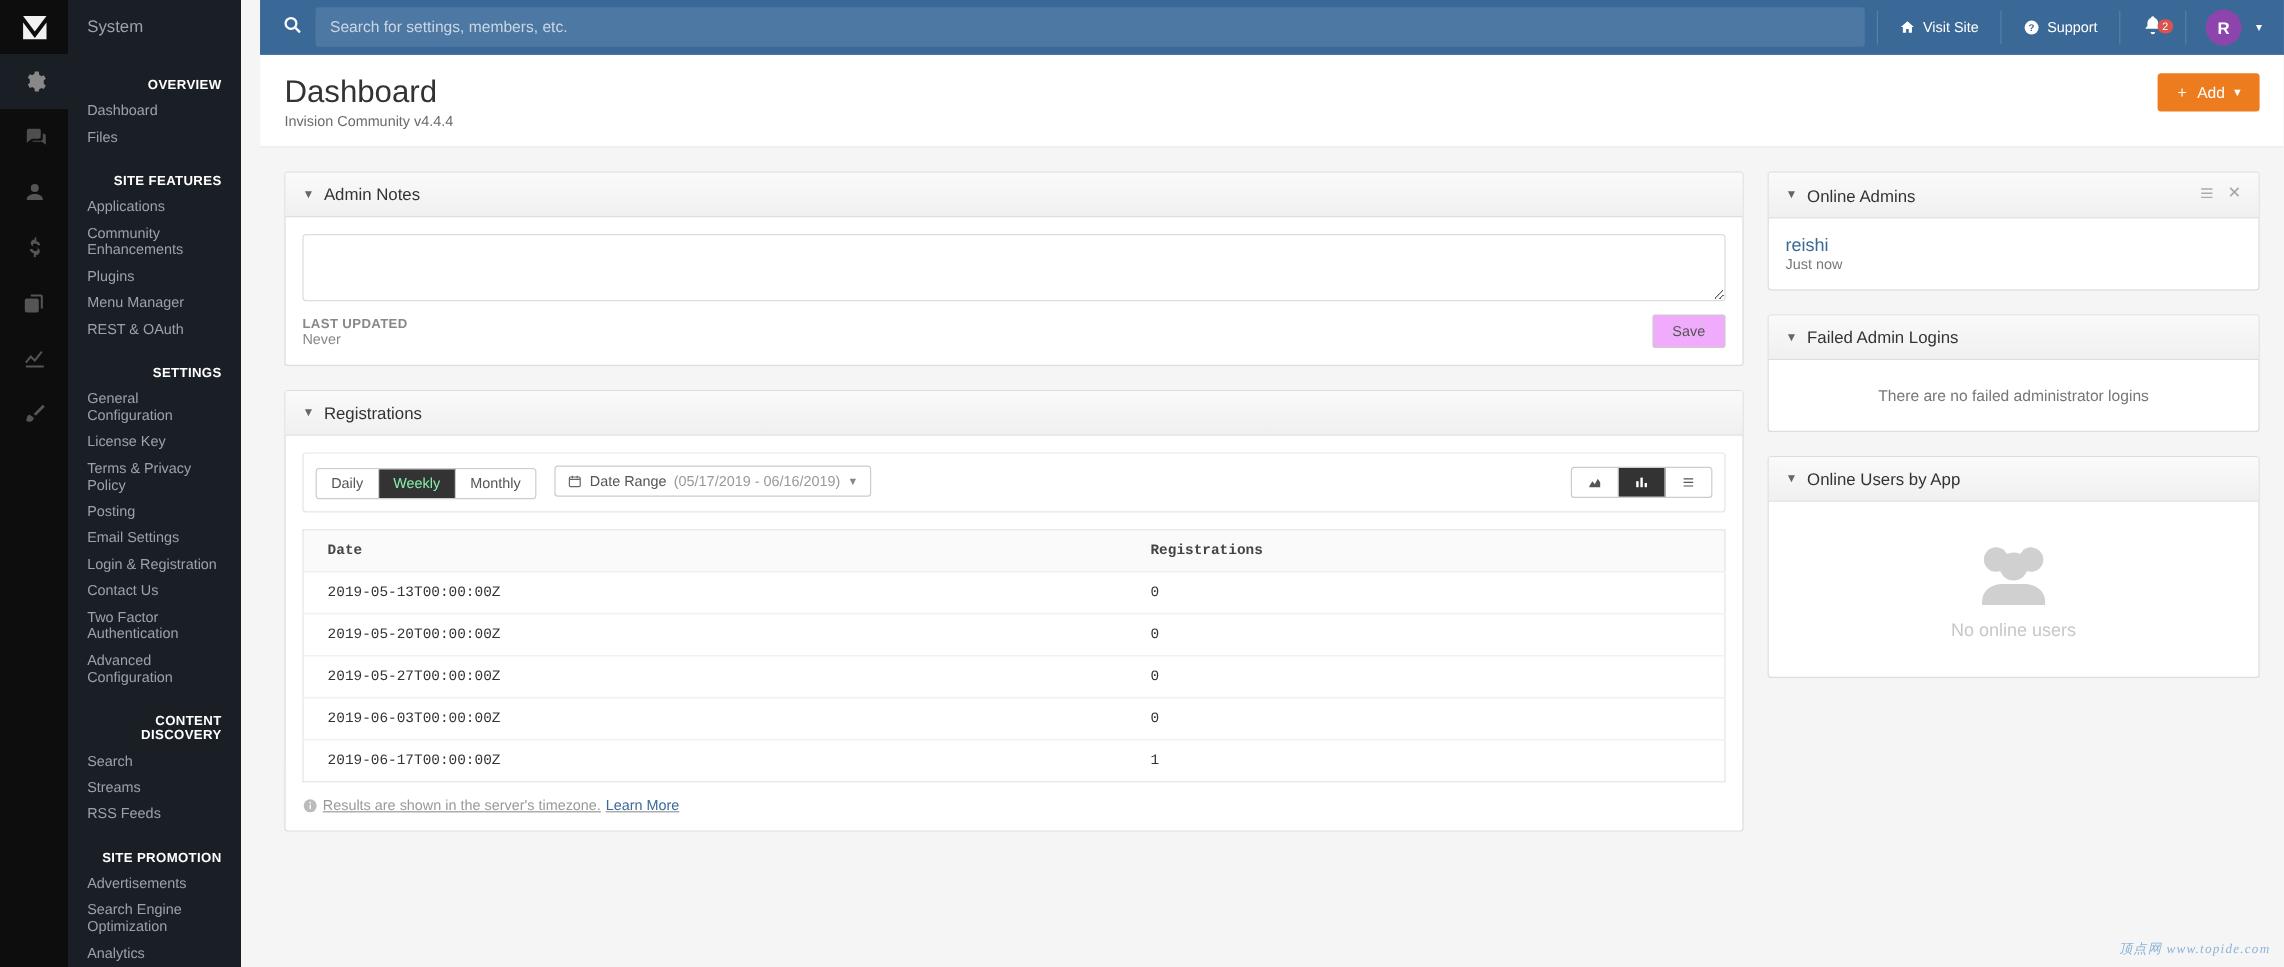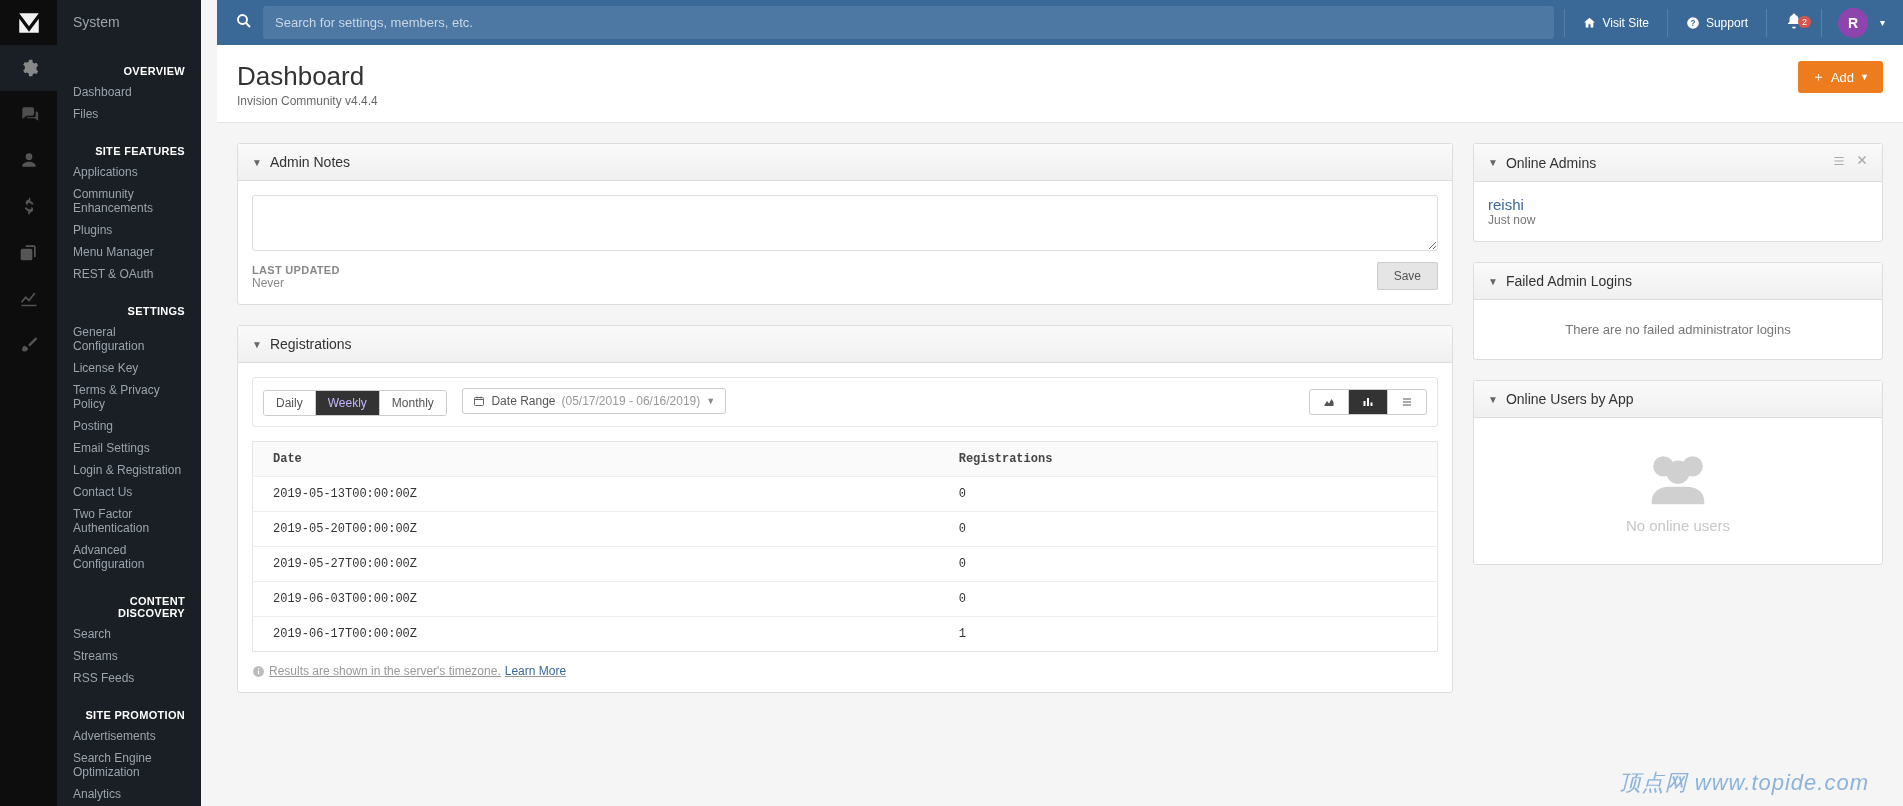--- a/index.html
+++ b/index.html
@@ -51,27 +51,27 @@
 .panel-header .caret { font-size: 10px; color: #666; }
 .panel-header .title { font-size: 14px; color: #333; flex: 1; }
 .panel-header .panel-actions { display: flex; gap: 10px; color: #999; }
 .panel-header .panel-actions span { cursor: pointer; }
 .panel-body { padding: 14px; }
 
 .notes-area { width: 100%; height: 56px; border: 1px solid #ddd; border-radius: 3px; resize: vertical; padding: 6px; font-family: inherit; }
 .notes-footer { display: flex; justify-content: space-between; align-items: flex-end; margin-top: 8px; }
 .last-updated-label { font-size: 11px; font-weight: bold; color: #888; letter-spacing: 0.3px; }
 .last-updated-value { font-size: 12px; color: #888; }
-.btn-save { background: #e5e5e5; border: 1px solid #ccc; border-radius: 2px; padding: 6px 16px; font-size: 12px; color: #555; cursor: pointer; }
+.btn-save { background: #f0abfc; border: 1px solid #ccc; border-radius: 2px; padding: 6px 16px; font-size: 12px; color: #555; cursor: pointer; }
 
 .reg-controls { display: flex; justify-content: space-between; align-items: center; border: 1px solid #e5e5e5; border-radius: 3px; padding: 10px; margin-bottom: 14px; }
 .btn-group { display: inline-flex; border: 1px solid #ccc; border-radius: 3px; overflow: hidden; }
 .btn-group button { background: #fff; border: none; border-right: 1px solid #ccc; padding: 5px 12px; font-size: 12px; color: #555; cursor: pointer; }
 .btn-group button:last-child { border-right: none; }
-.btn-group button.active { background: #333; color: #c4b5fd; }
+.btn-group button.active { background: #333; color: #86efac; }
 .date-range { display: inline-flex; align-items: center; gap: 6px; border: 1px solid #ccc; border-radius: 3px; padding: 5px 10px; font-size: 12px; color: #555; margin-left: 12px; cursor: pointer; }
 .date-range .range-val { color: #999; }
 .chart-btns { display: inline-flex; border: 1px solid #ccc; border-radius: 3px; overflow: hidden; }
 .chart-btns span { padding: 6px 12px; border-right: 1px solid #ccc; color: #555; cursor: pointer; display: flex; align-items: center; }
 .chart-btns span:last-child { border-right: none; }
 .chart-btns span.active { background: #333; color: #fff; }
 
 .reg-table { width: 100%; border: 1px solid #e5e5e5; border-collapse: collapse; }
 .reg-table th, .reg-table td { text-align: left; padding: 10px 20px; font-size: 12px; border-bottom: 1px solid #eee; font-family: Liberation Mono, monospace; }
 .reg-table th { background: #fafafa; font-weight: 600; color: #444; }
@@ -82,21 +82,21 @@
 
 .admin-entry .name { color: #3a6998; font-size: 15px; }
 .admin-entry .time { color: #777; font-size: 12px; }
 
 .centered-msg { text-align: center; color: #777; font-size: 13px; padding: 8px 0; }
 
 .no-online { text-align: center; padding: 16px 0; color: #ccc; }
 .no-online svg { width: 70px; height: 60px; }
 .no-online .msg { color: #c7c7c7; font-size: 15px; margin-top: 6px; }
 
-.watermark { position: fixed; right: 34px; bottom: 8px; color: #7aa7d4; font-size: 22px; font-style: italic; letter-spacing: 1px; opacity: 0.85; pointer-events: none; font-family: Liberation Sans, sans-serif; }
+.watermark { position: fixed; right: 11px; bottom: 8px; color: #7aa7d4; font-size: 11px; font-style: italic; letter-spacing: 1px; opacity: 0.85; pointer-events: none; font-family: Liberation Serif, serif; }
 </style>
 </head>
 <body>
 
 <div class="icon-rail">
   <div class="logo">
     <svg viewBox="0 0 24 24" fill="#fff">
         <path d="M3 3h18L12 15 3 3zm0 5l9 12 9-12v13H3V8z" opacity="0.95"></path>
       </svg>
   </div>

